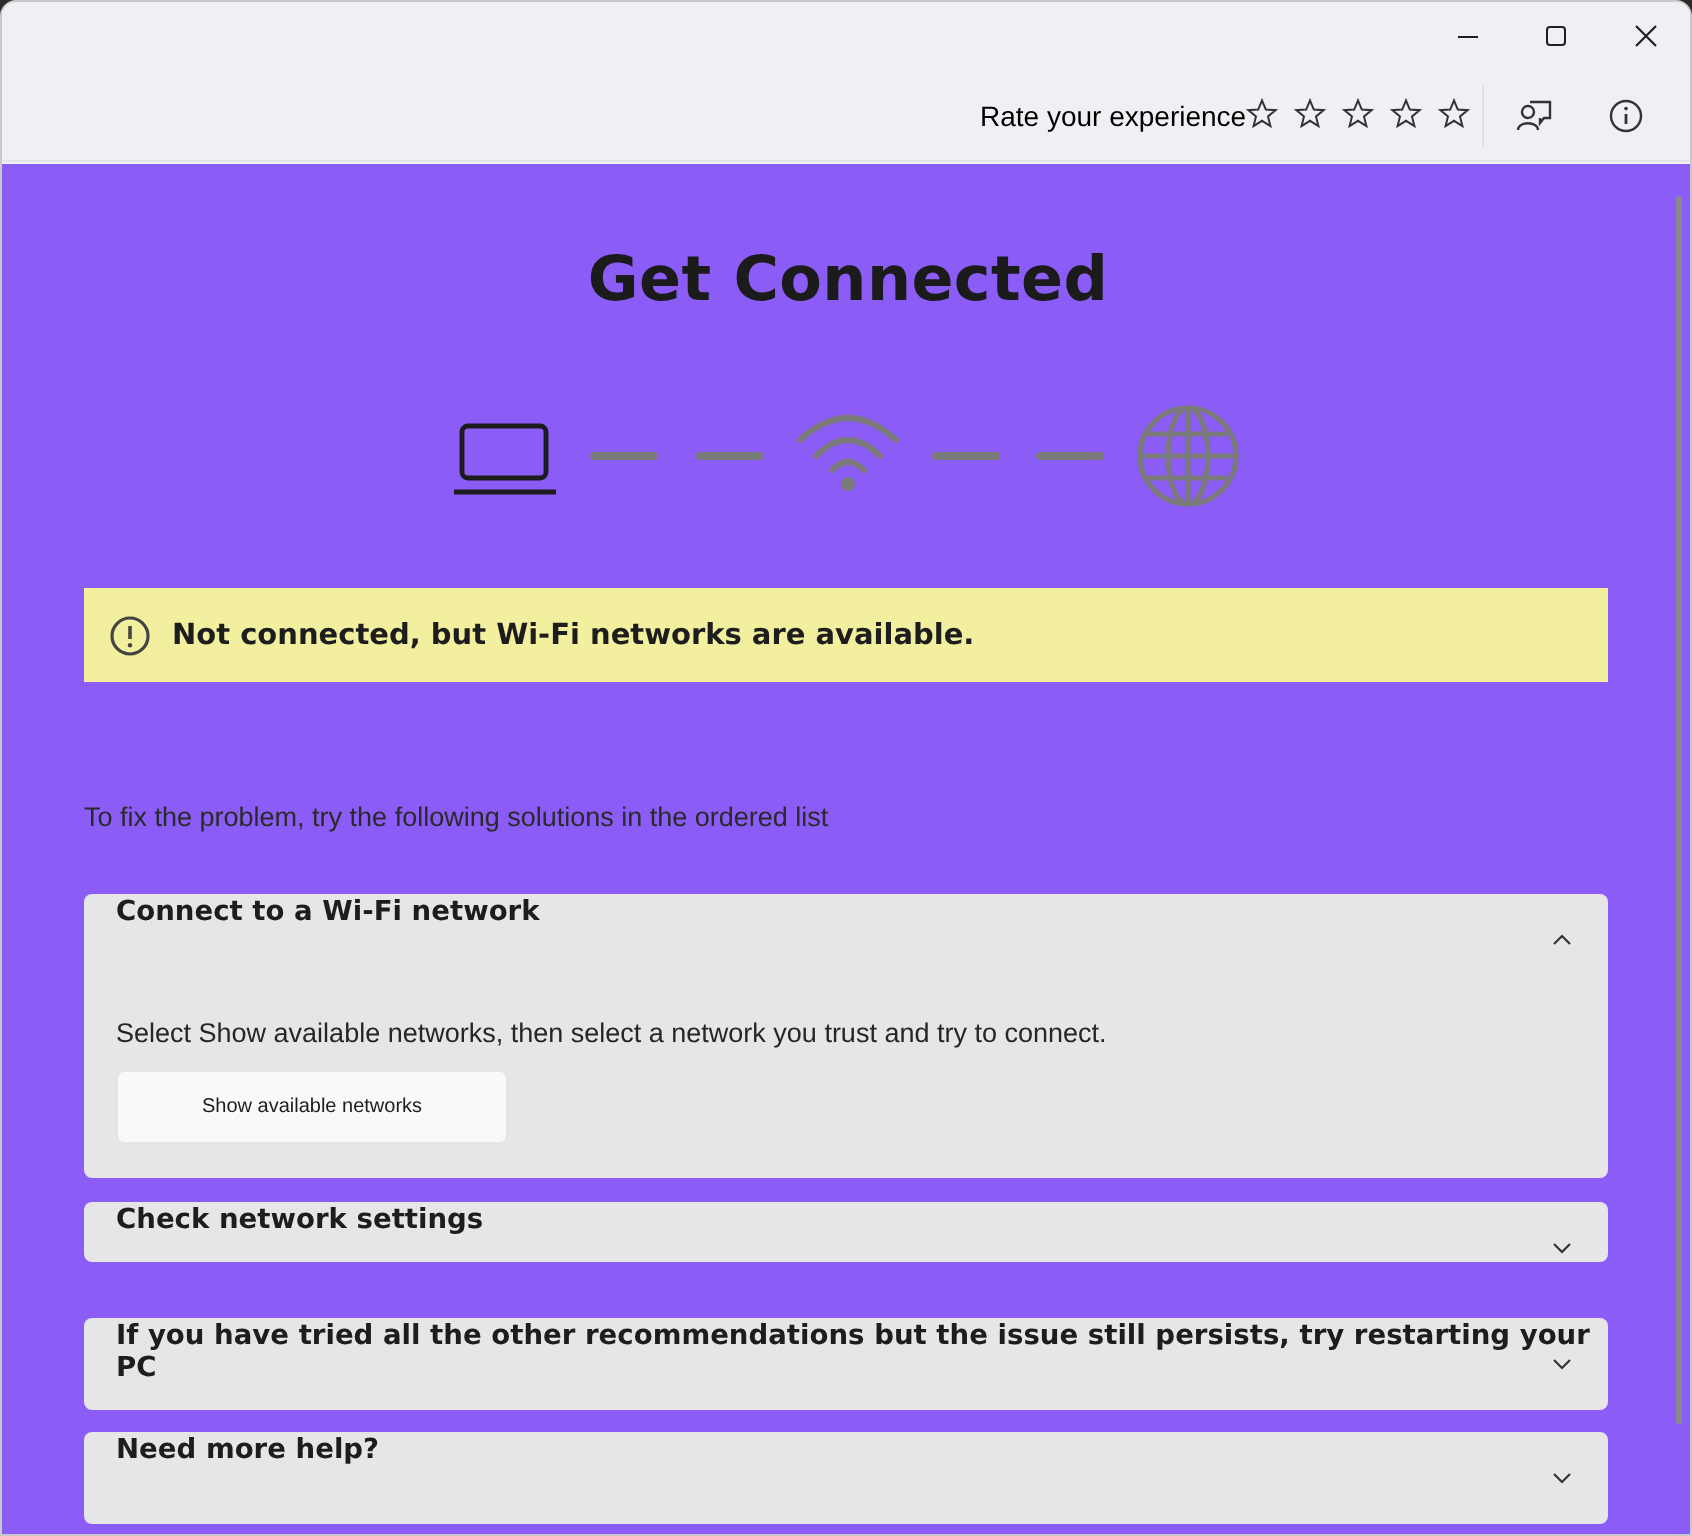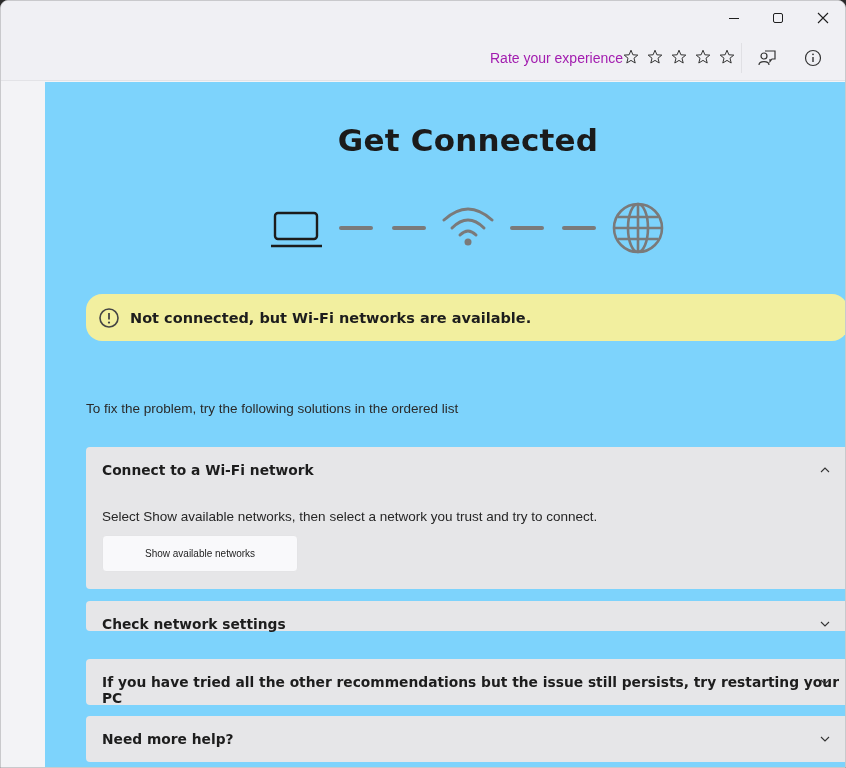--- a/index.html
+++ b/index.html
@@ -7,38 +7,38 @@
   body { font-family: "Liberation Sans", "DejaVu Sans", sans-serif; color: #1a1a1a; }
   .window {
     position: absolute; left: 0; top: 0; width: 846px; height: 768px;
     background: #f3f3f6; border: 1px solid #c9c9cc; border-radius: 8px 8px 0 0; overflow: hidden;
   }
   .titlebar { position: absolute; left: 0; top: 0; right: 0; height: 34px; background: #f0f0f4; }
   .app-title { position: absolute; left: 18px; top: 10px; font-size: 12px; color: #1f1f1f; margin-top: 30px; }
   .win-btn { position: absolute; top: 0; width: 46px; height: 34px; display: flex; align-items: center; justify-content: center; cursor: pointer; }
   .win-btn svg { display: block; }
   .toolbar { position: absolute; left: 0; top: 34px; right: 0; height: 46px; background: #f0f0f4; border-bottom: 1px solid #e3e3e7; }
-  .rate-label { position: absolute; left: 489px; top: 15px; font-size: 14px; color: #a21caf; }
+  .rate-label { position: absolute; left: 489px; top: 15px; font-size: 14px; color: #000000; }
   .stars { position: absolute; left: 620px; top: 12px; display: flex; gap: 4px; }
   .star { width: 20px; height: 20px; display: flex; align-items: center; justify-content: center; cursor: pointer; }
   .tb-divider { position: absolute; left: 740px; top: 8px; width: 1px; height: 30px; background: #e0e0e4; }
   .tb-btn { position: absolute; top: 8px; width: 32px; height: 30px; display: flex; align-items: center; justify-content: center; cursor: pointer; }
-  .content { position: absolute; left: 0; top: 81px; right: 0; bottom: 0; background: #7dd3fc; overflow: hidden; margin-left: 44px; }
+  .content { position: absolute; left: 0; top: 81px; right: 0; bottom: 0; background: #8b5cf6; overflow: hidden; }
   .scrollbar { position: absolute; left: 837px; top: 16px; width: 3px; height: 614px; background: #8a8a8a; border-radius: 2px; }
   .page-title { position: absolute; left: 0; width: 846px; top: 40px; text-align: center; font-size: 31px; color: #1b1b1b; font-family: "DejaVu Sans", sans-serif; letter-spacing: 0.2px; }
   .diagram { position: absolute; left: 224px; top: 120px; width: 400px; height: 52px; }
   .dash { position: absolute; height: 4px; background: #7a7a7a; border-radius: 2px; top: 24px; }
-  .banner { position: absolute; left: 41px; top: 212px; width: 762px; height: 47px; background: #f2ef9f; border-radius: 16px; display: flex; align-items: center; }
+  .banner { position: absolute; left: 41px; top: 212px; width: 762px; height: 47px; background: #f2ef9f; border-radius: 0; display: flex; align-items: center; }
   .banner-icon { margin-left: 12px; width: 22px; height: 22px; display: flex; align-items: center; justify-content: center; }
   .banner-text { margin-left: 10px; font-size: 15px; font-weight: bold; color: #1d1d1d; font-family: "DejaVu Sans", sans-serif; font-size: 14.5px; }
   .sec-title { position: absolute; left: 41px; top: 297px; font-size: 15px; font-weight: bold; color: #1d1d1d; font-family: "DejaVu Sans", sans-serif; font-size: 14px; }
   .sec-sub { position: absolute; left: 41px; top: 319px; font-size: 13.5px; color: #2a2a2a; }
   .acc { position: absolute; left: 41px; width: 762px; background: #e6e6e8; border-radius: 4px; }
   .acc-head { position: absolute; left: 0; top: 0; right: 0; height: 46px; cursor: pointer; }
-  .acc-title { position: absolute; left: 16px; top: 15px; font-size: 14px; font-weight: bold; color: #1d1d1d; font-family: "DejaVu Sans", sans-serif; font-size: 13.8px; }
+  .acc-title { position: absolute; left: 16px; top: 1px; font-size: 14px; font-weight: bold; color: #1d1d1d; font-family: "DejaVu Sans", sans-serif; font-size: 13.8px; }
   .chev { position: absolute; right: 16px; top: 16px; width: 14px; height: 14px; display: flex; align-items: center; justify-content: center; }
   .acc-body-text { position: absolute; left: 16px; top: 62px; font-size: 13.5px; color: #262626; }
   .acc-btn { position: absolute; left: 16px; top: 88px; width: 196px; height: 37px; background: #f9f9fb; border: 1px solid #e4e4e6; border-radius: 4px; font-size: 10px; color: #1d1d1d; display: flex; align-items: center; justify-content: center; cursor: pointer; font-family: "Liberation Sans", sans-serif; }
 </style>
 </head>
 <body>
 
 <div class="window">
   <div class="titlebar">
     <span class="app-title">Get Help</span>

